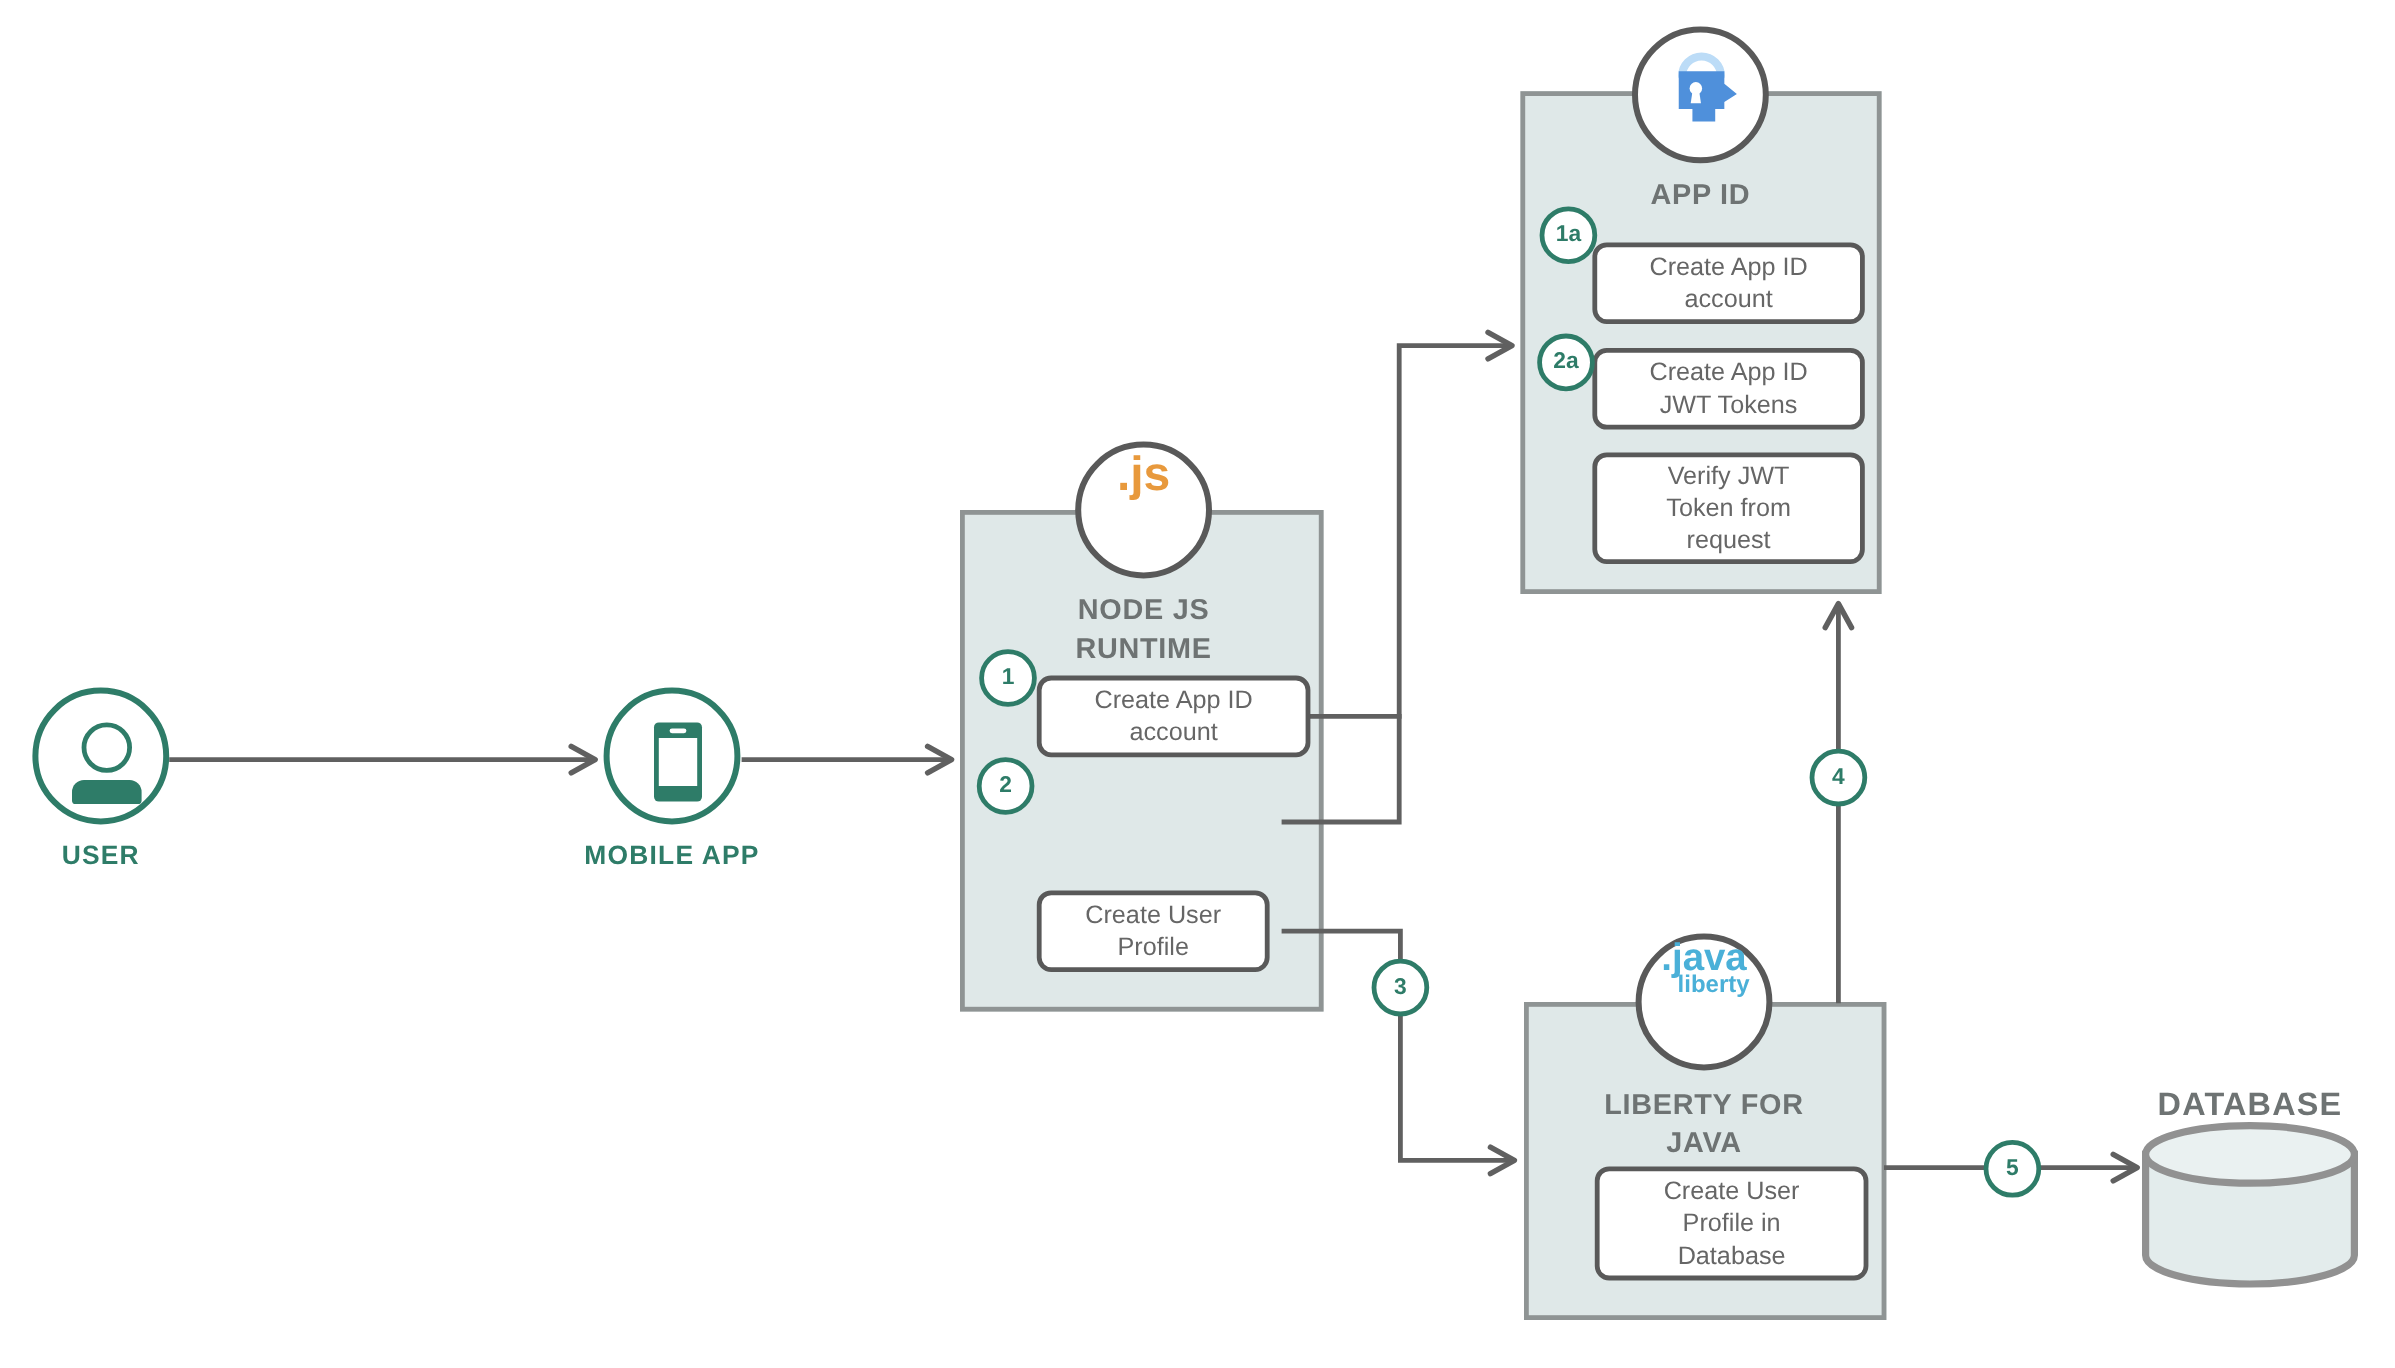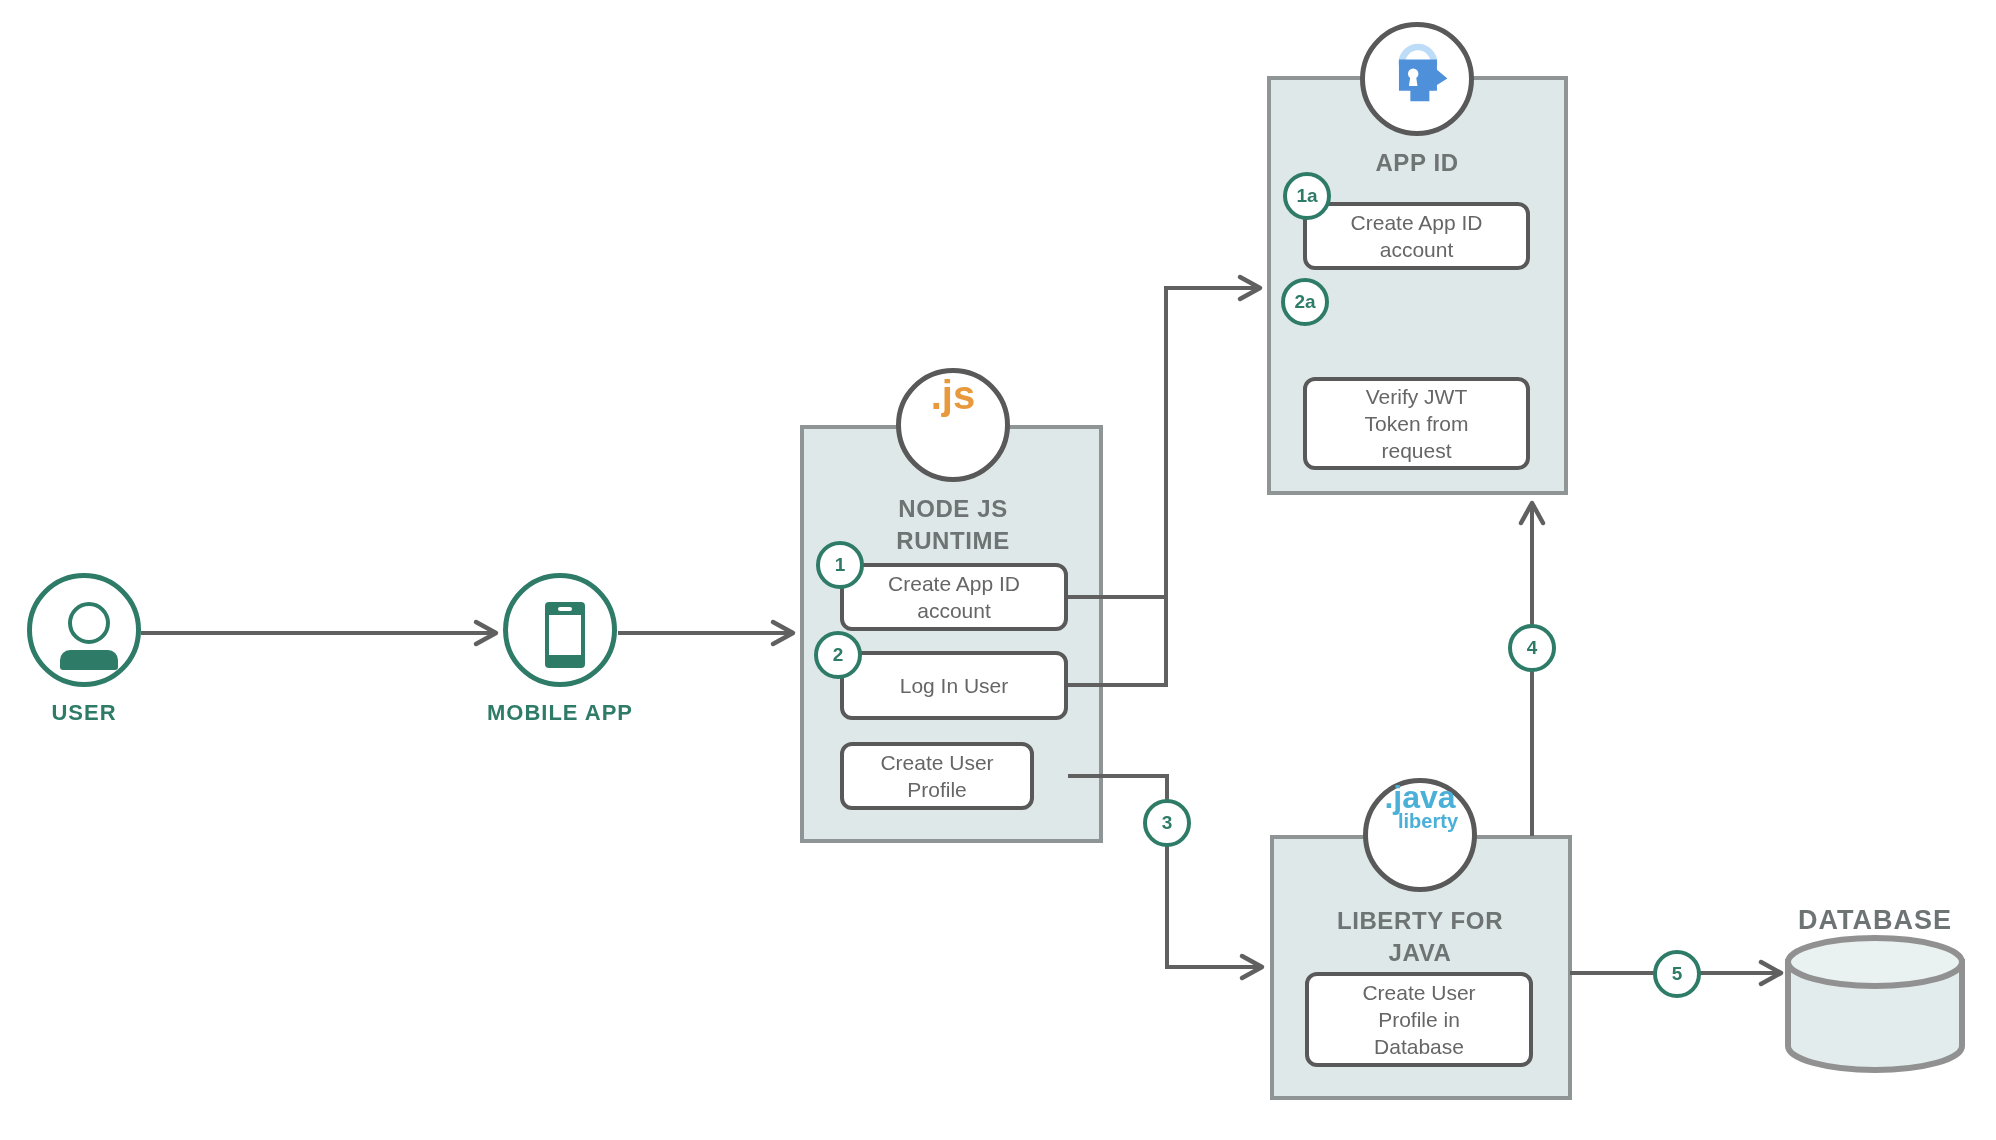--- a/index.html
+++ b/index.html
@@ -17,21 +17,21 @@
   .circle-node { position:absolute; border-radius:50%; background:#ffffff; display:flex; align-items:flex-start; justify-content:center; z-index:5; }
   .circle-green { width:114px; height:114px; border:5px solid #2e7c68; }
   .circle-gray  { width:114px; height:114px; border:5px solid #595959; }
 
   
   .node-label { position:absolute; text-align:center; font-weight:bold; color:#6e7373; font-size:24px; letter-spacing:0.6px; line-height:1.32; z-index:4; }
   .node-label.green { color:#2e7c68; font-size:22px; letter-spacing:1px; }
   .node-label.big { font-size:27px; letter-spacing:1px; color:#6e7373; }
 
   
-  .task { position:absolute; background:#ffffff; border:4px solid #595959; border-radius:12px; display:flex; align-items:center; justify-content:center; text-align:center; color:#666666; font-size:21px; line-height:1.3; padding:4px 32px; z-index:4; }
+  .task { position:absolute; background:#ffffff; border:4px solid #595959; border-radius:12px; display:flex; align-items:center; justify-content:center; text-align:center; color:#666666; font-size:21px; line-height:1.3; padding:4px 32px; z-index:4;margin-left:24px; }
 
   
   .badge { position:absolute; width:48px; height:48px; border-radius:50%; background:#ffffff; border:4px solid #2e7c68; color:#2e7c68; font-weight:bold; font-size:19px; display:flex; align-items:center; justify-content:center; z-index:6; }
 
   
   .person-head { position:absolute; left:36px; top:24px; width:42px; height:42px; border:4px solid #2e7c68; border-radius:50%; }
   .person-body { position:absolute; left:28px; top:72px; width:58px; height:20px; background:#2e7c68; border-radius:10px 10px 3px 3px; }
 
   
   .phone { position:absolute; left:37px; top:24px; width:40px; height:66px; background:#2e7c68; border-radius:4px; }
@@ -94,37 +94,37 @@
     </div>
   </div>
   <div class="node-label green" style="left:440px; top:698px; width:240px;">MOBILE APP</div>
 
   <div class="circle-node circle-gray" style="left:896px; top:368px;">
     <span class="js-text">.js</span>
   </div>
   <div class="node-label" style="left:873px; top:493px; width:160px;">NODE JS RUNTIME</div>
 
   <div class="task" style="left:840px; top:563px; width:228px; height:68px;">Create App ID account</div>
-  <div class="task" style="left:840px; top:651px; width:228px; height:69px;">Log In User</div>
   <div class="task" style="left:840px; top:742px; width:194px; height:68px;">Create User Profile</div>
 
   <div class="badge" style="left:816px; top:541px;">1</div>
   <div class="badge" style="left:814px; top:631px;">2</div>
 
   <div class="circle-node circle-gray" style="left:1360px; top:22px;">
     <svg width="76" height="80" viewBox="0 0 80 84">
       <path d="M24,38 A17,17 0 1 1 58,38" fill="none" stroke="#bcdcf7" stroke-width="7" stroke-linecap="round"></path>
       <path d="M21,34 h40 v11 l11,9 -11,7 v6 h-8 v11 h-20 v-11 h-12 z" fill="#4f90db"></path>
       <circle cx="36" cy="49" r="5.5" fill="#ffffff"></circle>
       <path d="M33,52 l6,0 1.5,10 -9,0 z" fill="#ffffff"></path>
     </svg>
   </div>
   <div class="node-label" style="left:1317px; top:147px; width:200px;">APP ID</div>
 
   <div class="task" style="left:1303px; top:202px; width:227px; height:68px;">Create App ID account</div>
+  <div class="task" style="left:1303px; top:290px; width:227px; height:68px;">Create App ID JWT Tokens</div>
   <div class="task" style="left:1303px; top:377px; width:227px; height:93px;">Verify JWT Token from request</div>
 
   <div class="badge" style="left:1283px; top:172px;">1a</div>
   <div class="badge" style="left:1281px; top:278px;">2a</div>
 
   <div class="circle-node circle-gray" style="left:1363px; top:778px;">
     <div class="java-wrap">
       <div class="java-top">.java</div>
       <div class="java-bottom">liberty</div>
     </div>

